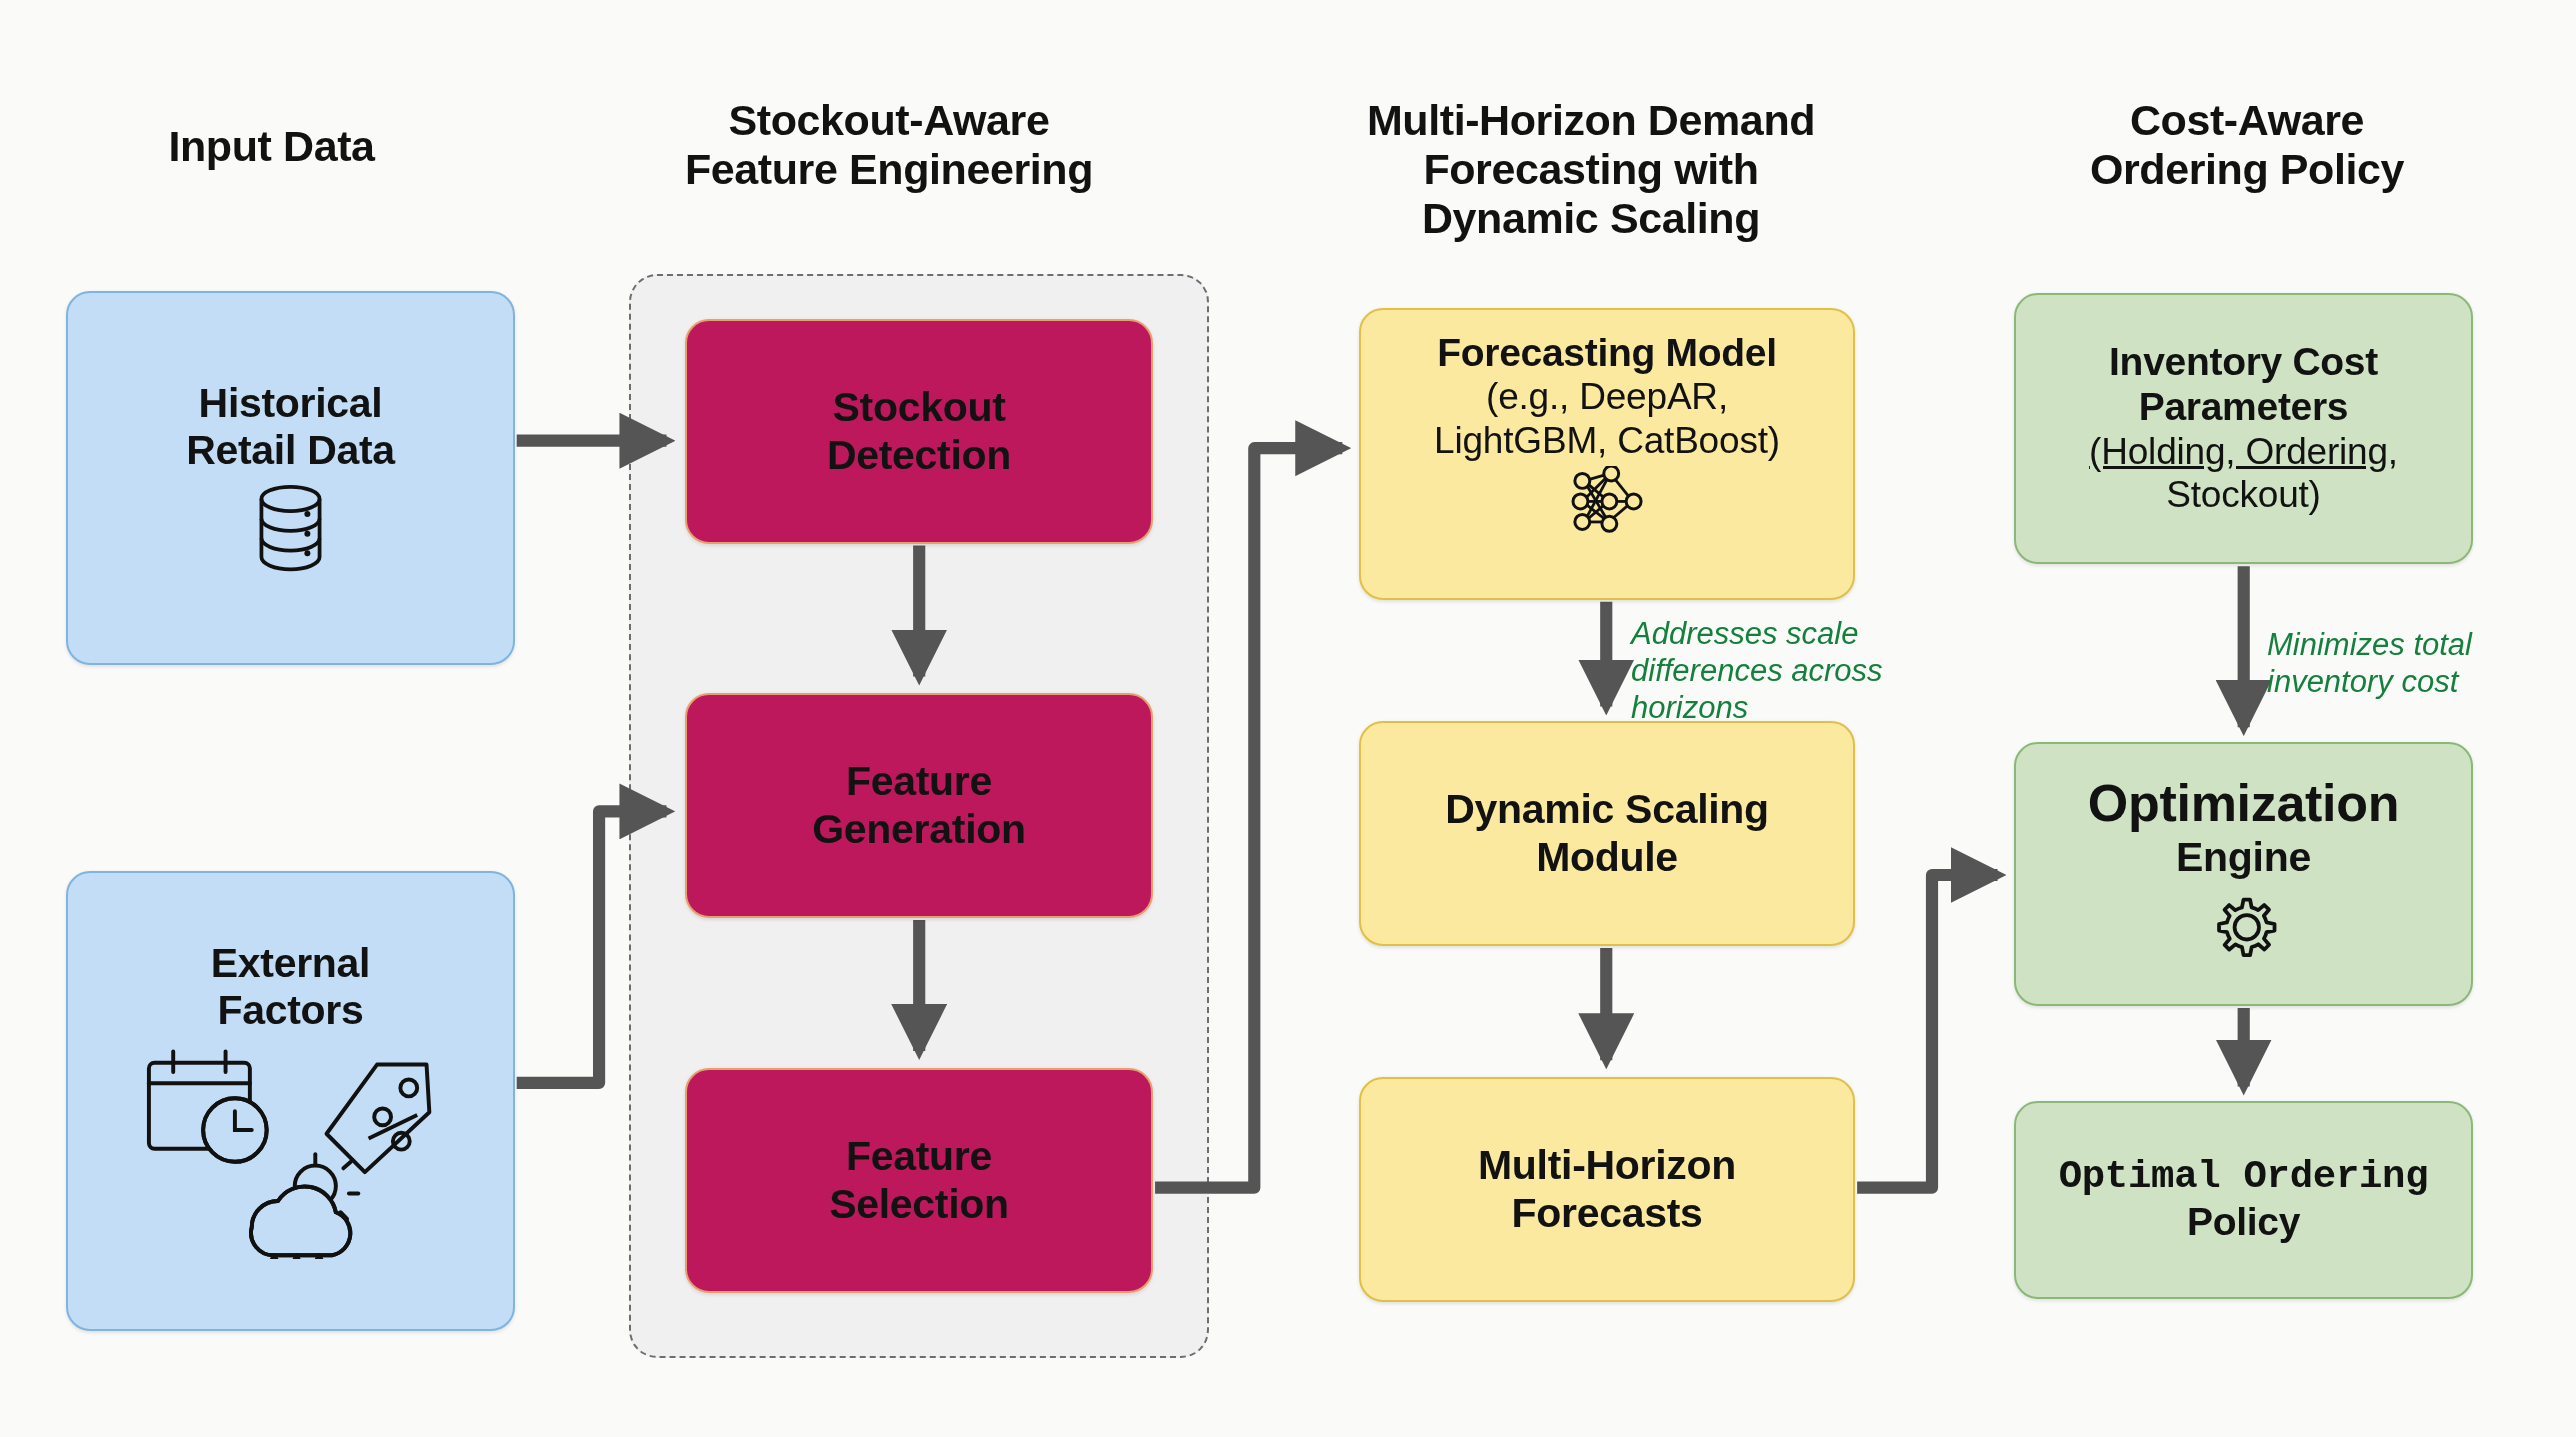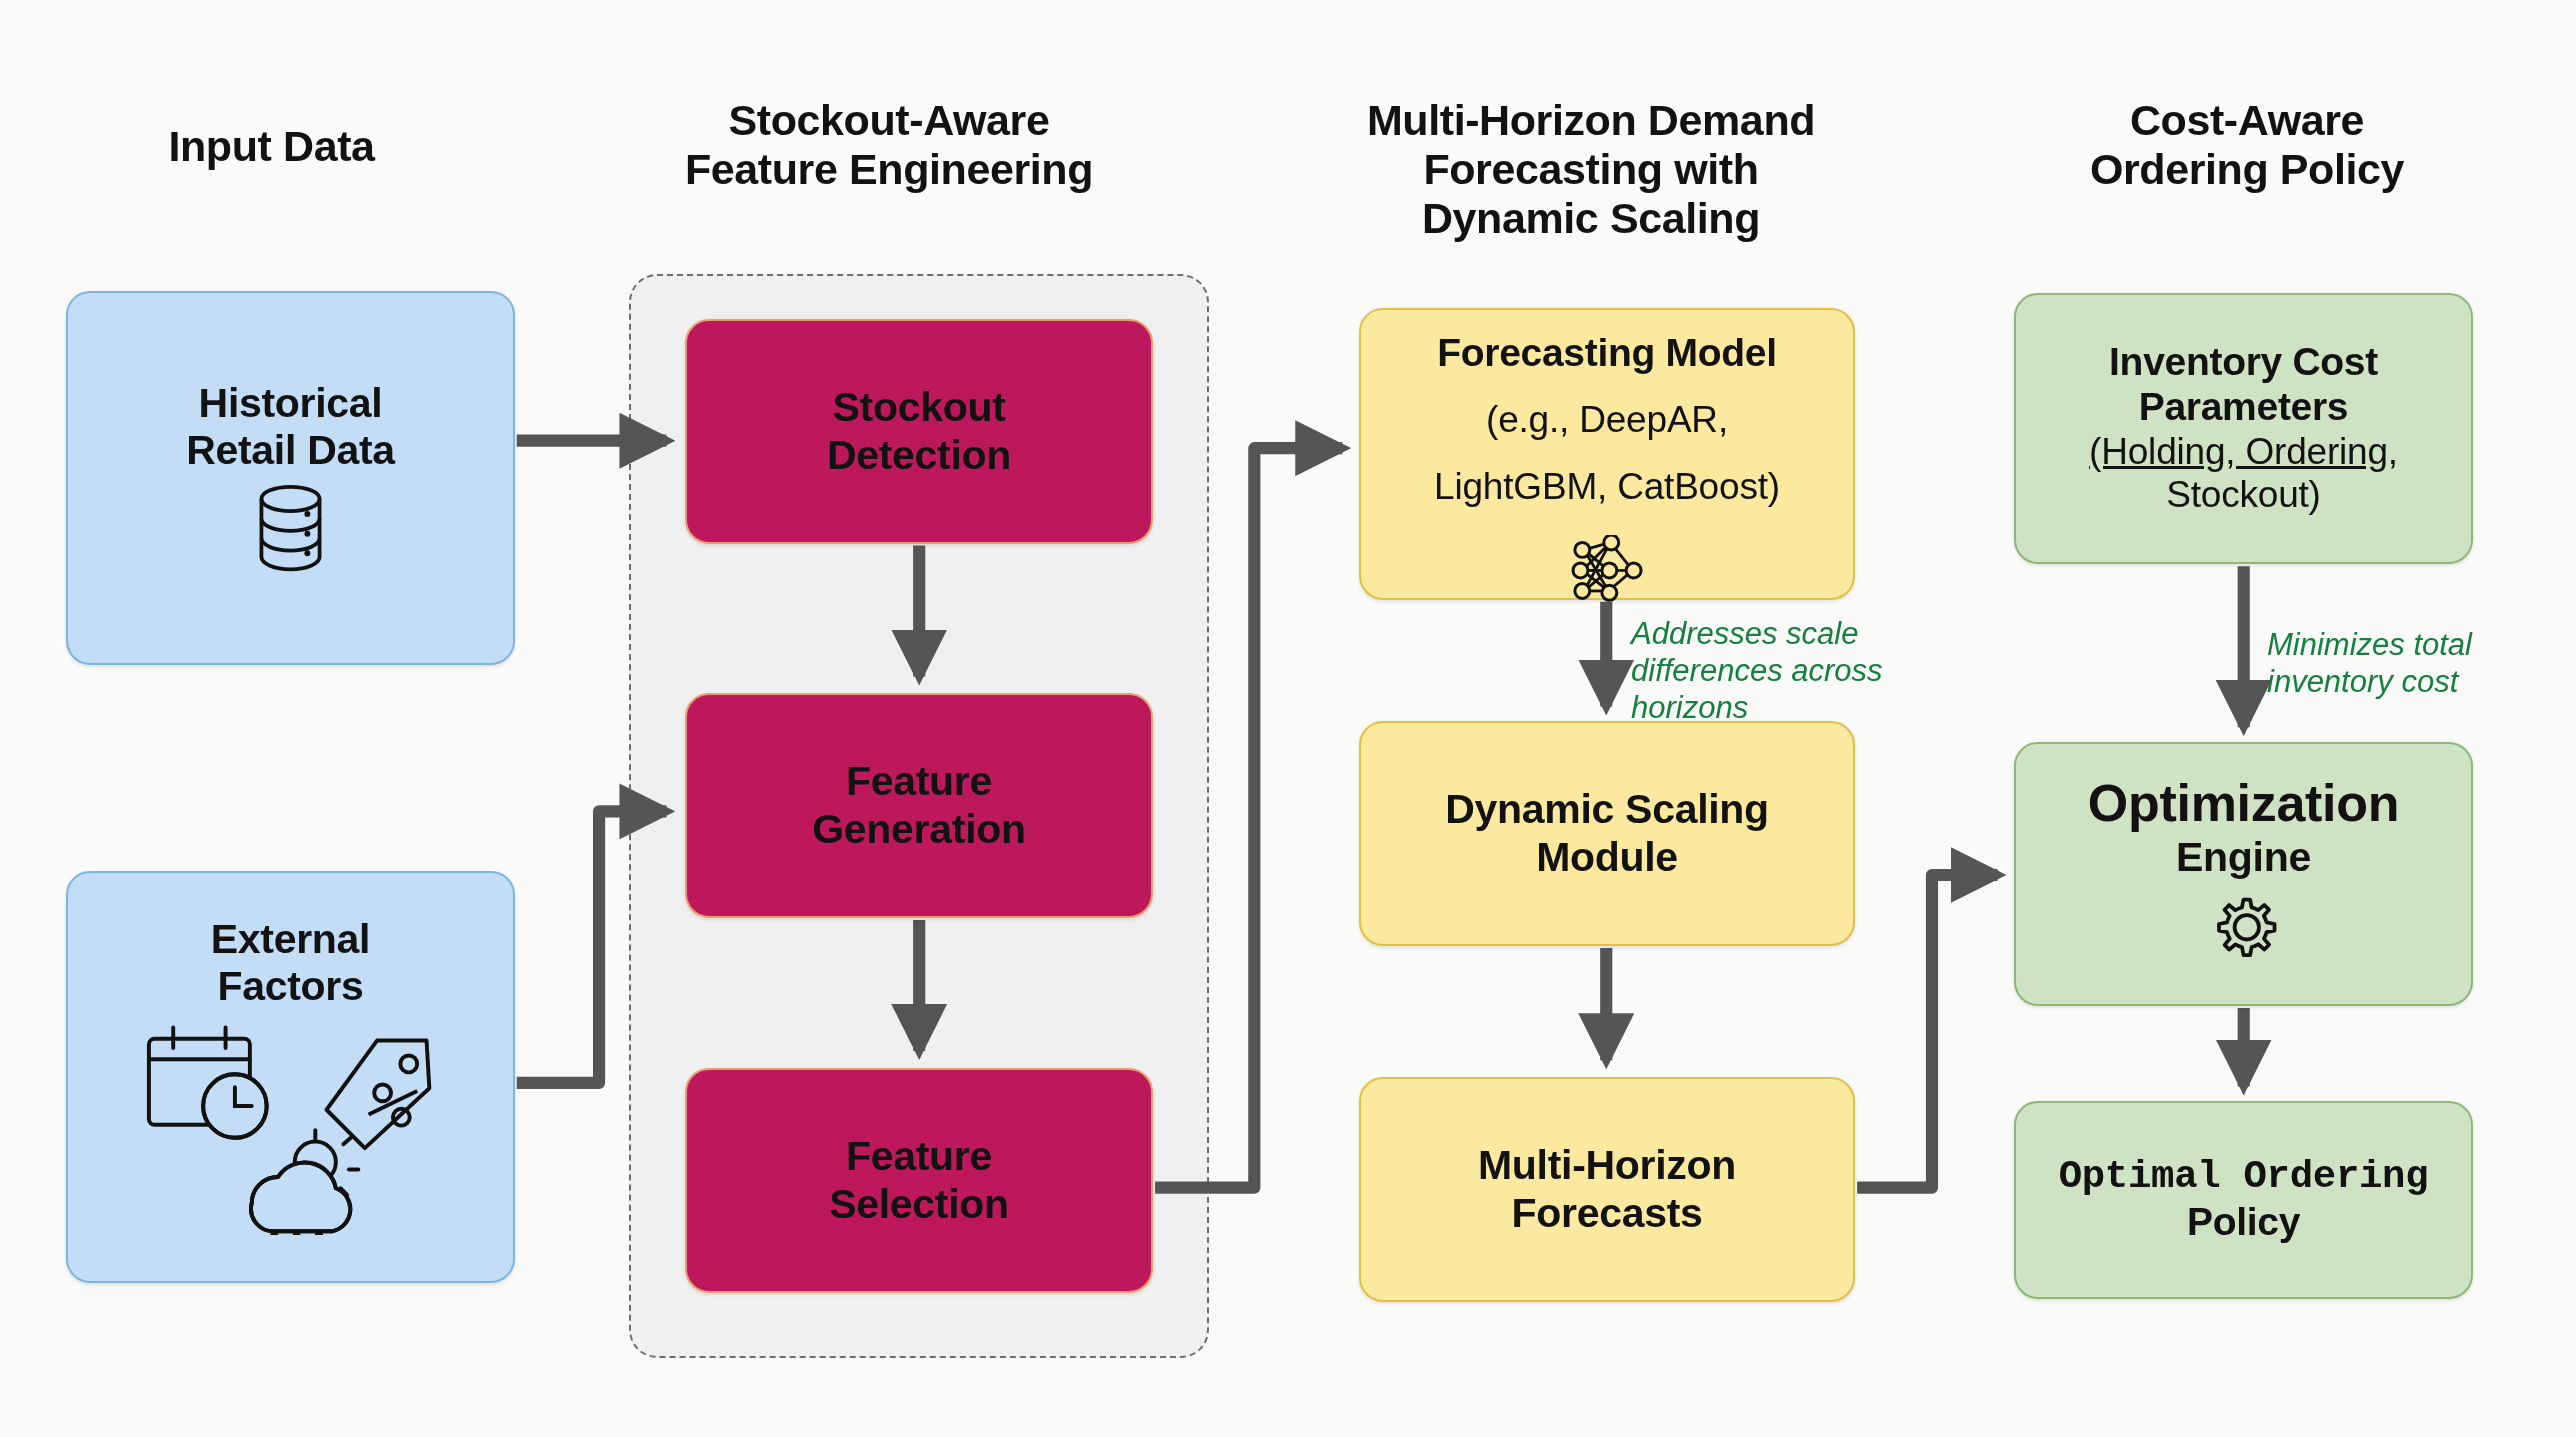--- a/index.html
+++ b/index.html
@@ -105,21 +105,21 @@
         <path d="M10 17 V79 a31 13 0 0 0 62 0 V17" fill="none" stroke="#111" stroke-width="4"></path>
         <path d="M10 38 a31 13 0 0 0 62 0" fill="none" stroke="#111" stroke-width="4"></path>
         <path d="M10 59 a31 13 0 0 0 62 0" fill="none" stroke="#111" stroke-width="4"></path>
         <circle cx="59" cy="33" r="3.2" fill="#111"></circle>
         <circle cx="59" cy="54" r="3.2" fill="#111"></circle>
         <circle cx="59" cy="75" r="3.2" fill="#111"></circle>
       </svg>
     </span>
   </div>
 
-  <div class="node blue" style="left:66px;top:861px;width:449px;height:412px;">
+  <div class="node blue" style="left:66px;top:861px;width:449px;height:460px;">
     <div class="t1" style="font-size:41px;">External</div>
     <div class="t1" style="font-size:41px;">Factors</div>
     <span class="icon">
       <svg width="318" height="215" viewBox="0 0 340 230">
 
         <g fill="none" stroke="#111" stroke-width="4.2" stroke-linecap="round">
           <rect x="18" y="20" width="108" height="92" rx="6"></rect>
           <line x1="18" y1="42" x2="126" y2="42"></line>
           <line x1="44" y1="8" x2="44" y2="30"></line>
           <line x1="100" y1="8" x2="100" y2="30"></line>
@@ -160,21 +160,21 @@
   <div class="node orange" style="left:685px;top:683px;width:468px;height:225px;">
     <div class="t1" style="font-size:41px;">Feature</div>
     <div class="t1" style="font-size:41px;">Generation</div>
   </div>
 
   <div class="node orange" style="left:685px;top:1058px;width:468px;height:225px;">
     <div class="t1" style="font-size:41px;">Feature</div>
     <div class="t1" style="font-size:41px;">Selection</div>
   </div>
 
-  <div class="node yellow" style="left:1359px;top:298px;width:496px;height:292px;justify-content:flex-start;padding-top:20.6px;gap:23px;">
+  <div class="node yellow" style="left:1359px;top:298px;width:496px;height:292px;justify-content:flex-start;padding-top:20.6px;">
     <div class="t1" style="font-size:39px;">Forecasting Model</div>
     <div class="t2" style="font-size:37px;">(e.g., DeepAR,</div>
     <div class="t2" style="font-size:37px;">LightGBM, CatBoost)</div>
     <span class="icon" style="margin-top:3.7px;">
       <svg width="81" height="69" viewBox="0 0 86 74">
         <g stroke="#111" stroke-width="3">
           <line x1="18" y1="16" x2="46" y2="8"></line>
             <line x1="18" y1="16" x2="44" y2="38"></line>
           <line x1="18" y1="16" x2="44" y2="60"></line>
           <line x1="16" y1="38" x2="46" y2="8"></line>

